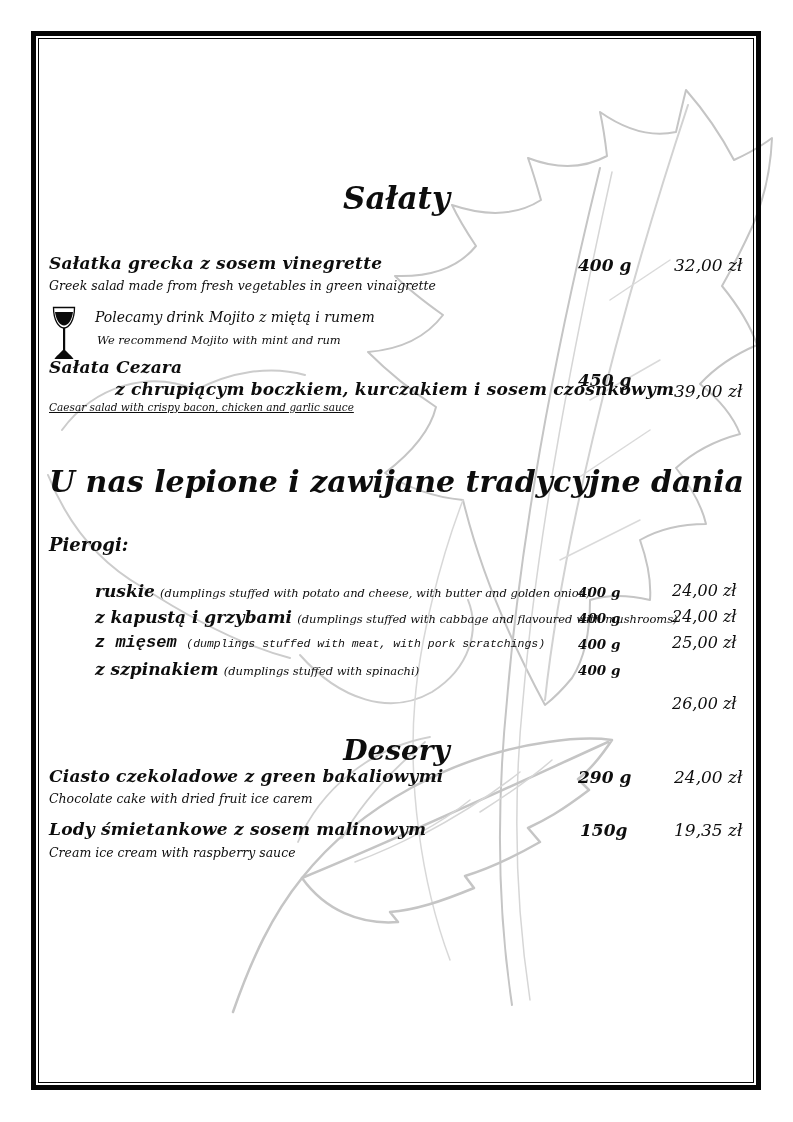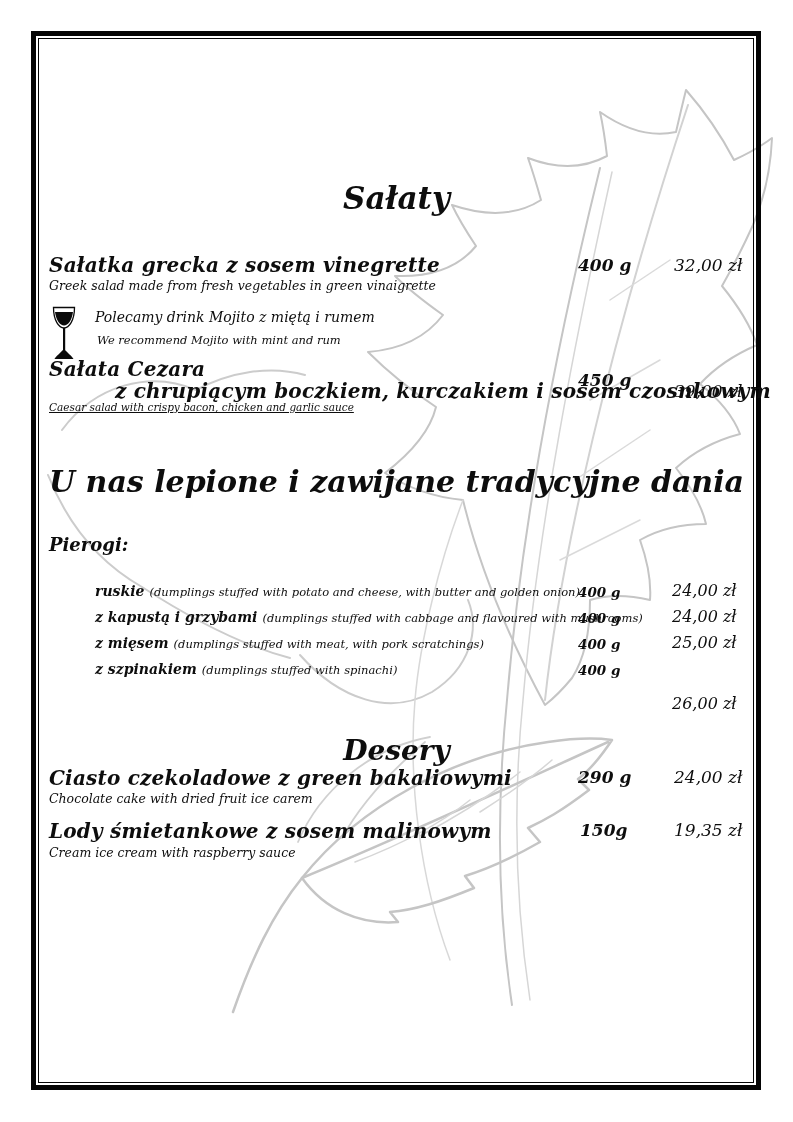--- a/index.html
+++ b/index.html
@@ -11,29 +11,29 @@
   .watermark{position:absolute;left:0;top:0;z-index:0;}
   .frame-outer{position:absolute;left:31px;top:31px;right:32px;bottom:32px;
     border:5px solid #050505;z-index:1;pointer-events:none;}
   .frame-inner{position:absolute;left:2px;top:2px;right:2px;bottom:2px;
     border:1.5px solid #050505;}
   .txt{position:absolute;z-index:2;white-space:nowrap;}
   .heading{left:0;width:793px;text-align:center;font-weight:bold;font-style:italic;}
   .h-salaty{top:180px;font-size:31px;}
   .h-trad{top:464px;font-size:30px;}
   .h-desery{top:734px;font-size:28px;}
-  .item-name{font-weight:bold;font-style:italic;font-size:20px;letter-spacing:.2px;}
+  .item-name{font-weight:bold;font-style:italic;font-size:17px;letter-spacing:.2px;}
   .item-desc{font-style:italic;font-size:12.5px;}
   .item-desc-sm{font-style:italic;font-size:10.5px;text-decoration:underline;}
   .wt{font-weight:bold;font-style:italic;font-size:17px;}
   .price{font-style:italic;font-size:17px;}
   .rec-pl{font-style:italic;font-size:14px;}
   .rec-en{font-style:italic;font-size:11.5px;}
   .sub-label{font-weight:bold;font-style:italic;font-size:18px;}
-  .p-name{font-weight:bold;font-style:italic;font-size:14px;}
+  .p-name{font-weight:bold;font-style:italic;font-size:17px;}
   .p-desc{font-weight:normal;font-style:italic;font-size:11.5px;}
   .p-wt{font-weight:bold;font-style:italic;font-size:13.5px;}
   .p-price{font-style:italic;font-size:16px;}
   .wine{position:absolute;left:51px;top:306px;z-index:2;}
 </style>
 </head>
 <body>
 
 <svg class="watermark" width="793" height="1122" viewBox="0 0 793 1122" aria-hidden="true">
   <g fill="none" stroke="#c5c5c5" stroke-width="2" stroke-linejoin="round" stroke-linecap="round">
@@ -88,21 +88,21 @@
 <div class="txt p-wt" style="left:578px;top:584px;">400 g</div>
 <div class="txt p-price" style="left:672px;top:581px;">24,00 zł</div>
 
 <div class="txt" style="left:95px;top:607px;">
   <span class="p-name">z kapustą i grzybami</span>
   <span class="p-desc">(dumplings stuffed with cabbage and flavoured with mushrooms)</span>
 </div>
 <div class="txt p-wt" style="left:578px;top:610px;">400 g</div>
 <div class="txt p-price" style="left:672px;top:607px;">24,00 zł</div>
 
-<div class="txt" style="left:95px;top:633px;">
+<div class="txt" style="left:95px;top:633px;font-family:Liberation Mono, monospace;">
   <span class="p-name">z mięsem</span>
   <span class="p-desc">(dumplings stuffed with meat, with pork scratchings)</span>
 </div>
 <div class="txt p-wt" style="left:578px;top:636px;">400 g</div>
 <div class="txt p-price" style="left:672px;top:633px;">25,00 zł</div>
 
 <div class="txt" style="left:95px;top:659px;">
   <span class="p-name">z szpinakiem</span>
   <span class="p-desc">(dumplings stuffed with spinachi)</span>
 </div>

